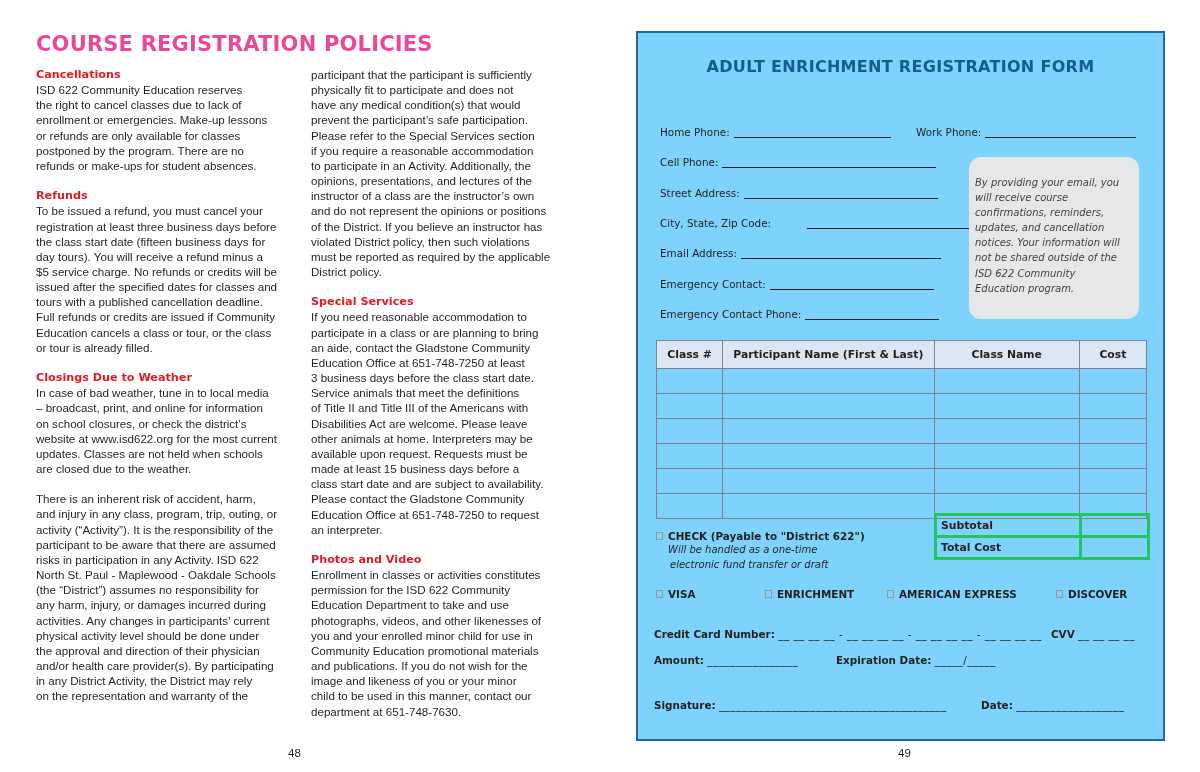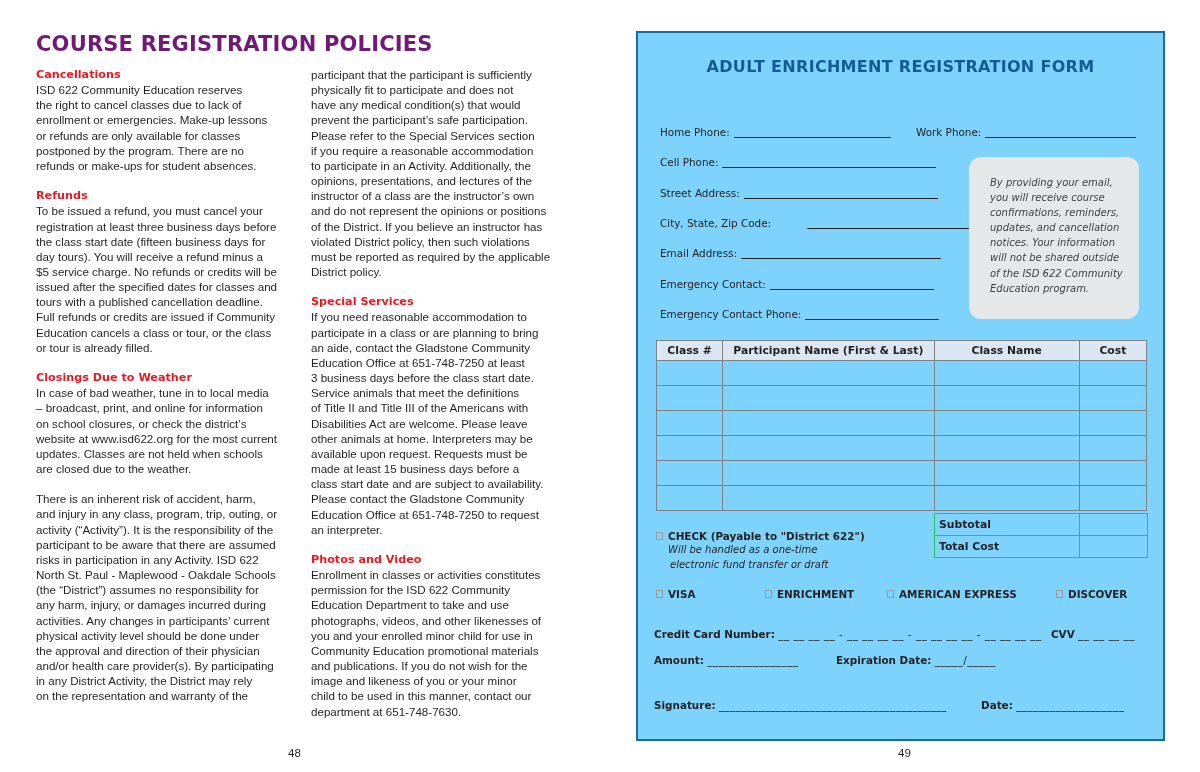--- a/index.html
+++ b/index.html
@@ -3,21 +3,21 @@
 <meta charset="utf-8">
 <style>
   * { box-sizing: border-box; margin: 0; padding: 0; }
   html, body { width: 1200px; height: 772px; background: #ffffff; overflow: hidden; }
   body { position: relative; font-family: "Liberation Sans", sans-serif; color: #231f20; }
 
   .left-page { position: absolute; left: 0; top: 0; width: 600px; height: 772px; }
   .main-title {
     position: absolute; left: 36px; top: 32px;
     font-family: "DejaVu Sans", sans-serif; font-weight: bold;
-    font-size: 21px; color: #701a75; letter-spacing: 0.2px; white-space: nowrap;
+    font-size: 21px; color: #ec4899; letter-spacing: 0.2px; white-space: nowrap;
   }
   .col { position: absolute; width: 262px; font-size: 11.6px; line-height: 15.15px; color: #231f20; }
   .col.c1 { left: 36px; top: 67px; }
   .col.c2 { left: 311px; top: 67px; }
   .section-head {
     font-family: "DejaVu Sans", sans-serif; font-weight: bold;
     font-size: 11.2px; color: #e31b23; line-height: 15.15px;
   }
   .section-body { white-space: pre-line; }
   .gap { height: 15.15px; }
@@ -34,39 +34,39 @@
   }
   .field {
     position: absolute; font-family: "DejaVu Sans", sans-serif;
     font-size: 10.4px; color: #231f20; display: flex; align-items: flex-end; white-space: nowrap;
   }
   .field .lbl { margin-right: 4px; }
   .field .line { border-bottom: 1px solid #231f20; height: 11px; }
 
   .note-box {
     position: absolute; left: 331px; top: 124px; width: 170px; height: 162px;
-    background: #e6e7e8; border-radius: 12px; padding: 18px 12px 0 21px;
+    background: #e6e7e8; border-radius: 12px; padding: 18px 12px 0 6px;
     font-family: "DejaVu Sans", sans-serif; font-style: italic;
     font-size: 10px; line-height: 15.1px; color: #414042;
   }
 
   table.classes {
     position: absolute; left: 18px; top: 307px; width: 491px;
     border-collapse: collapse; font-family: "DejaVu Sans", sans-serif; font-size: 10.8px;
   }
   table.classes th {
-    background: #dce6f2; font-weight: bold; height: 20px; color: #231f20;
+    background: #dce6f2; font-weight: bold; height: 28px; color: #231f20;
     border: 1px solid #808285; text-align: center;
   }
   table.classes td { height: 25px; border: 1px solid #808285; }
   .totals {
     position: absolute; left: 296px; top: 480px; border-collapse: collapse;
     font-family: "DejaVu Sans", sans-serif; font-size: 10.8px; font-weight: bold;
   }
-  .totals td { border: 1px solid #22c55e; height: 22px; padding-left: 4px; }
+  .totals td { border: 3px solid #22c55e; height: 22px; padding-left: 4px; }
   .totals td.l { width: 145px; }
   .totals td.v { width: 68px; }
 
   .check-block { position: absolute; left: 18px; top: 497px; font-family: "DejaVu Sans", sans-serif; }
   .check-line { font-size: 10.4px; font-weight: bold; display: flex; align-items: center; }
   .box {
     display: inline-block; width: 7px; height: 8px; border: 1px solid #9a9a9a; margin-right: 5px;
   }
   .check-note { font-size: 10px; font-style: italic; color: #231f20; line-height: 15px; padding-left: 12px; }
   .check-note2 { padding-left: 14px; }

